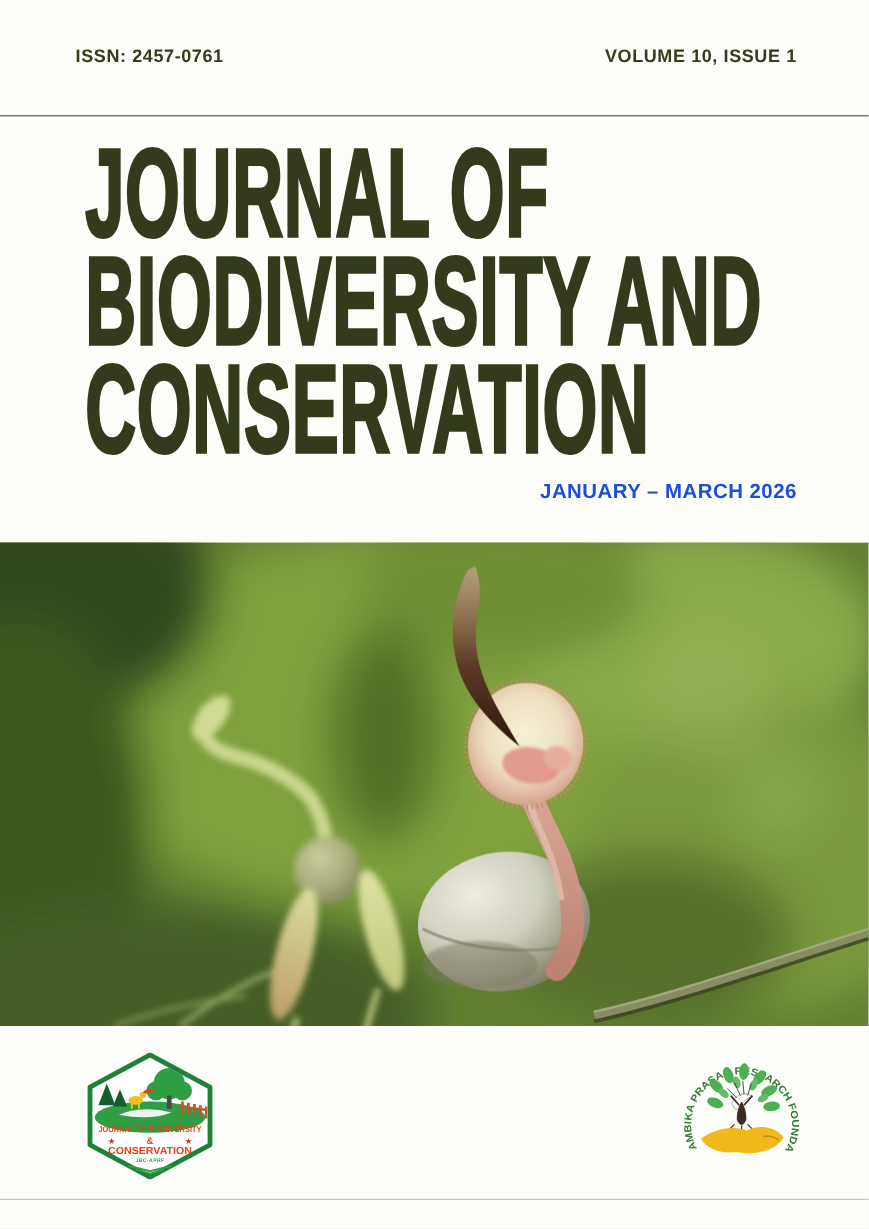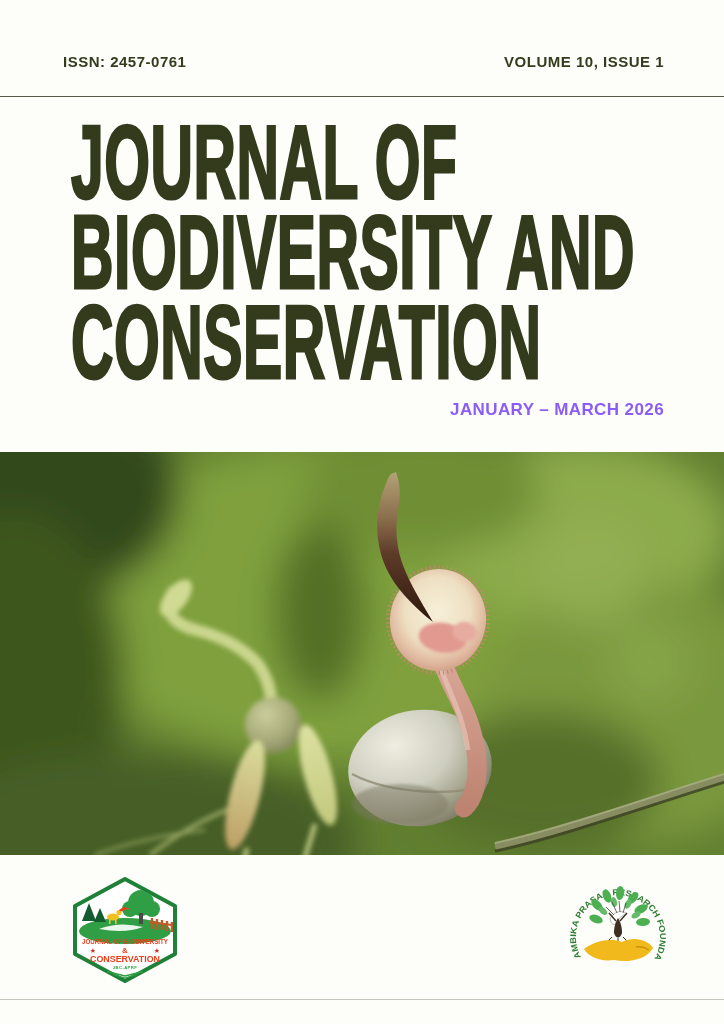--- a/index.html
+++ b/index.html
@@ -1,29 +1,29 @@
 <!DOCTYPE html>
 <html><head>
 <meta charset="utf-8">
 <style>
   html,body{margin:0;padding:0;background:#e9e9e6;}
   .page{position:relative;width:724px;height:1024px;background:#fdfdfa;overflow:hidden;
         font-family:"Liberation Sans",sans-serif;}
   
-  .hdr{position:absolute;top:53px;left:63px;right:60px;display:flex;
+  .hdr{position:absolute;top:39px;left:63px;right:60px;display:flex;
        justify-content:space-between;align-items:flex-start;
        color:#343c1d;font-weight:700;font-size:15px;letter-spacing:.5px;}
   .rule-top{position:absolute;top:96px;left:0;width:724px;border-top:1.6px solid #585a4d;}
   
   .title{position:absolute;left:71px;top:117px;color:#333b1c;}
   .title .tl{font-size:104px;line-height:90px;font-weight:700;white-space:nowrap;
              letter-spacing:1px;-webkit-text-stroke:3px #333b1c;
              transform:scaleX(.565);transform-origin:left top;}
   .period{position:absolute;right:60px;top:400px;font-size:17px;font-weight:700;
-          color:#8b5cf6;letter-spacing:.4px;}
+          color:#1d4ed8;letter-spacing:.4px;}
   
   .photo{position:absolute;left:0;top:452px;width:724px;height:403px;line-height:0;}
   
   .logo-left{position:absolute;left:69px;top:877px;width:112px;height:106px;line-height:0;}
   .logo-right{position:absolute;left:556px;top:869px;width:124px;height:100px;line-height:0;}
   .rule-bottom{position:absolute;top:999px;left:0;width:724px;border-top:1.5px solid #c6c6bd;}
 </style>
 </head>
 <body>
 

